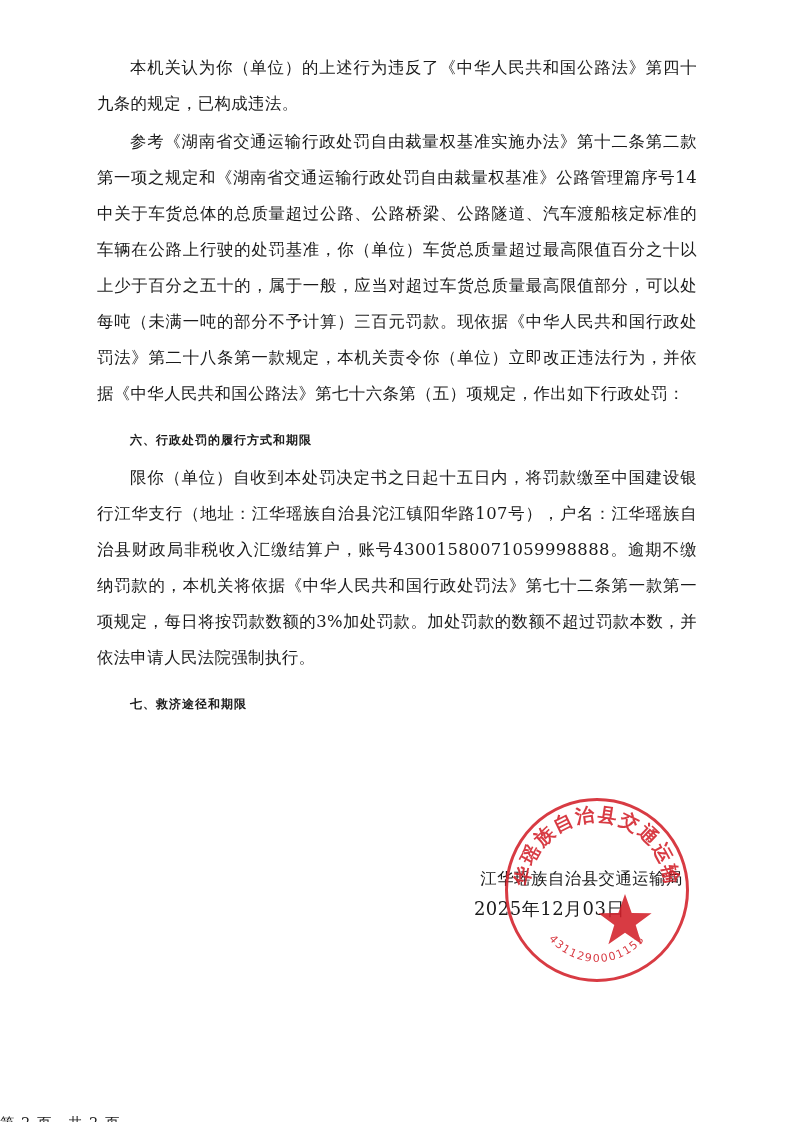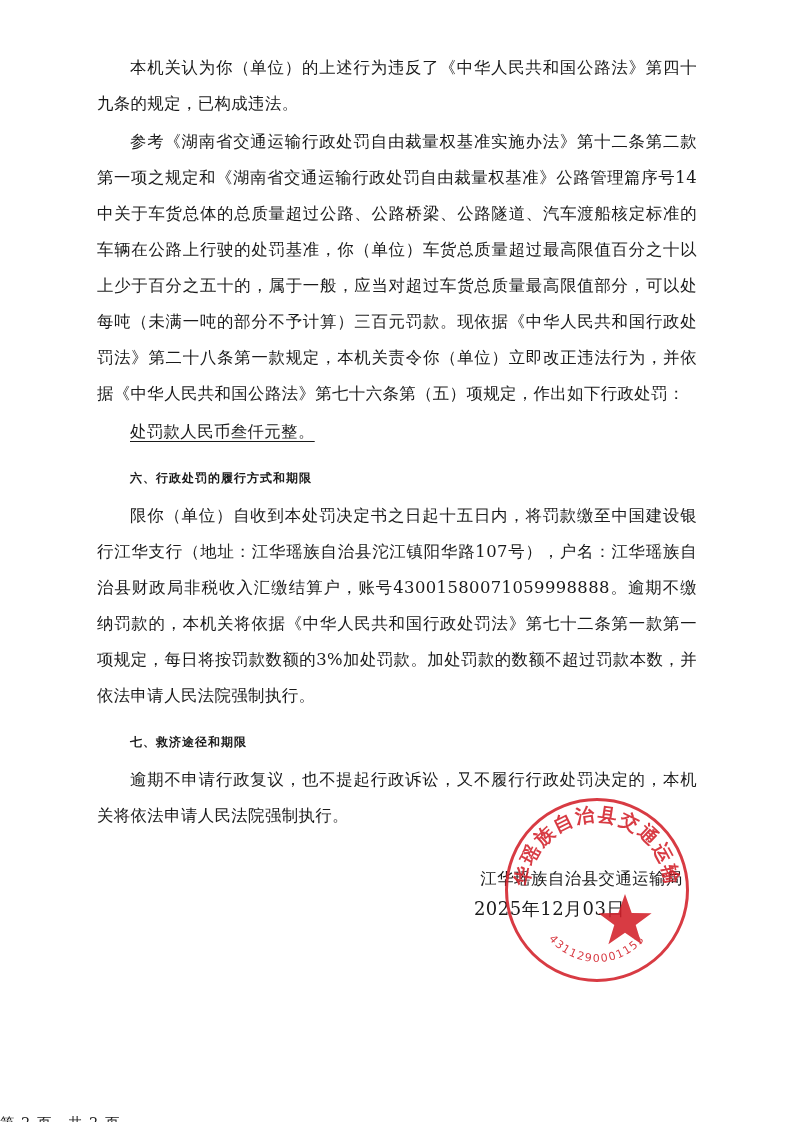--- a/index.html
+++ b/index.html
@@ -137,30 +137,28 @@
 <body>
 
 <div class="page">
 
   <div class="body-area">
 
     <p class="para indent">本机关认为你（单位）的上述行为违反了《中华人民共和国公路法》第四十九条的规定，已构成违法。</p>
 
     <p class="para indent">参考《湖南省交通运输行政处罚自由裁量权基准实施办法》第十二条第二款第一项之规定和《湖南省交通运输行政处罚自由裁量权基准》公路管理篇序号14中关于车货总体的总质量超过公路、公路桥梁、公路隧道、汽车渡船核定标准的车辆在公路上行驶的处罚基准，你（单位）车货总质量超过最高限值百分之十以上少于百分之五十的，属于一般，应当对超过车货总质量最高限值部分，可以处每吨（未满一吨的部分不予计算）三百元罚款。现依据《中华人民共和国行政处罚法》第二十八条第一款规定，本机关责令你（单位）立即改正违法行为，并依据《中华人民共和国公路法》第七十六条第（五）项规定，作出如下行政处罚：</p>
 
-    <p class="para indent u">处罚款人民币叁仟元整。</p>
 
     <h3 class="heading">六、行政处罚的履行方式和期限</h3>
 
     <p class="para indent">限你（单位）自收到本处罚决定书之日起十五日内，将罚款缴至中国建设银行江华支行（地址：江华瑶族自治县沱江镇阳华路107号），户名：江华瑶族自治县财政局非税收入汇缴结算户，账号43001580071059998888。逾期不缴纳罚款的，本机关将依据《中华人民共和国行政处罚法》第七十二条第一款第一项规定，每日将按罚款数额的3%加处罚款。加处罚款的数额不超过罚款本数，并依法申请人民法院强制执行。</p>
 
     <h3 class="heading">七、救济途径和期限</h3>
 
 
-    <p class="para indent">逾期不申请行政复议，也不提起行政诉讼，又不履行行政处罚决定的，本机关将依法申请人民法院强制执行。</p>
 
   </div>
 
   <div class="sign-block">
     <div class="sign-name">江华瑶族自治县交通运输局</div>
     <div class="sign-date">2025年12月03日</div>
   </div>
 
   <div class="seal">
     <div class="seal-inner">

